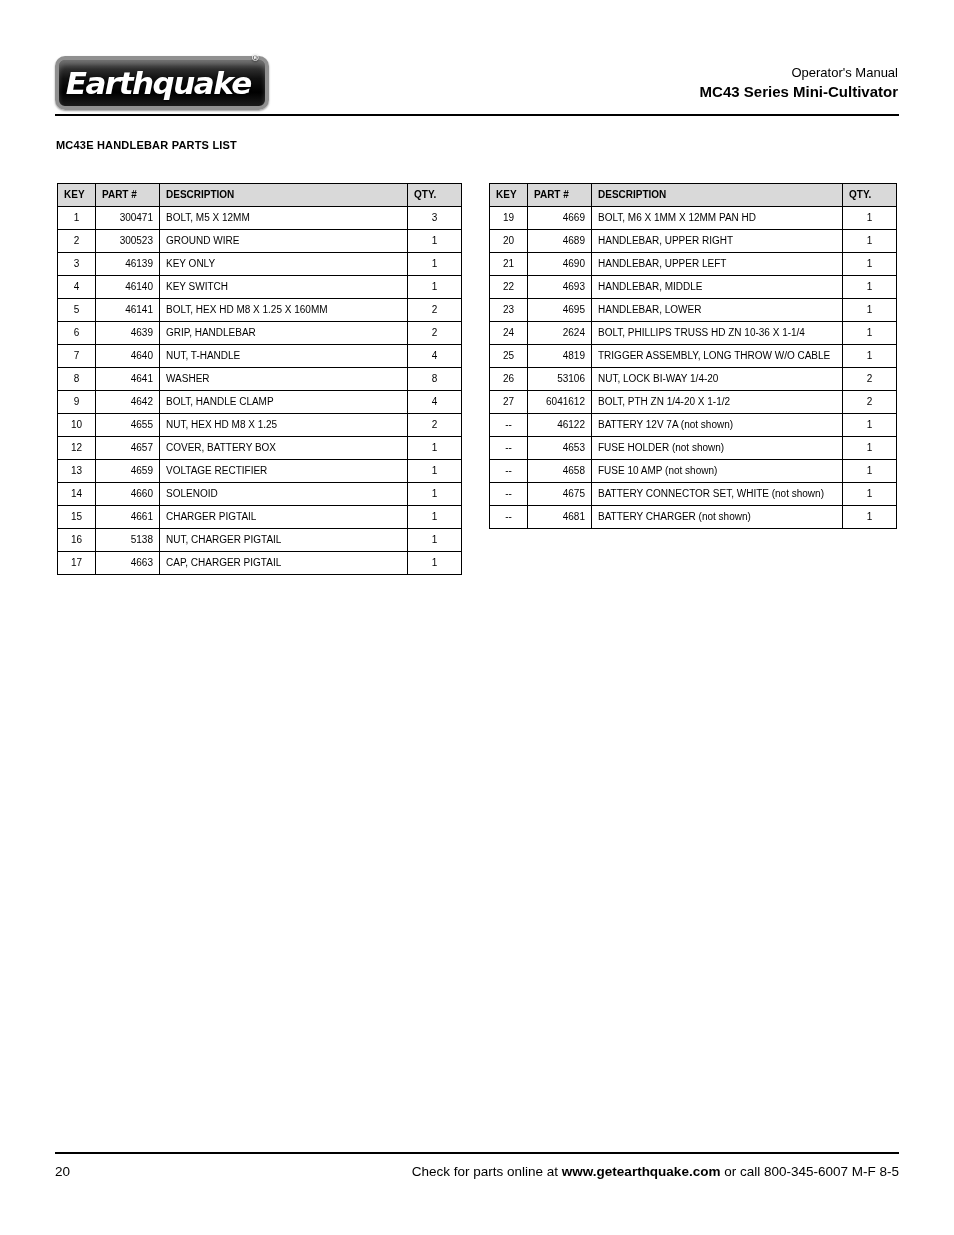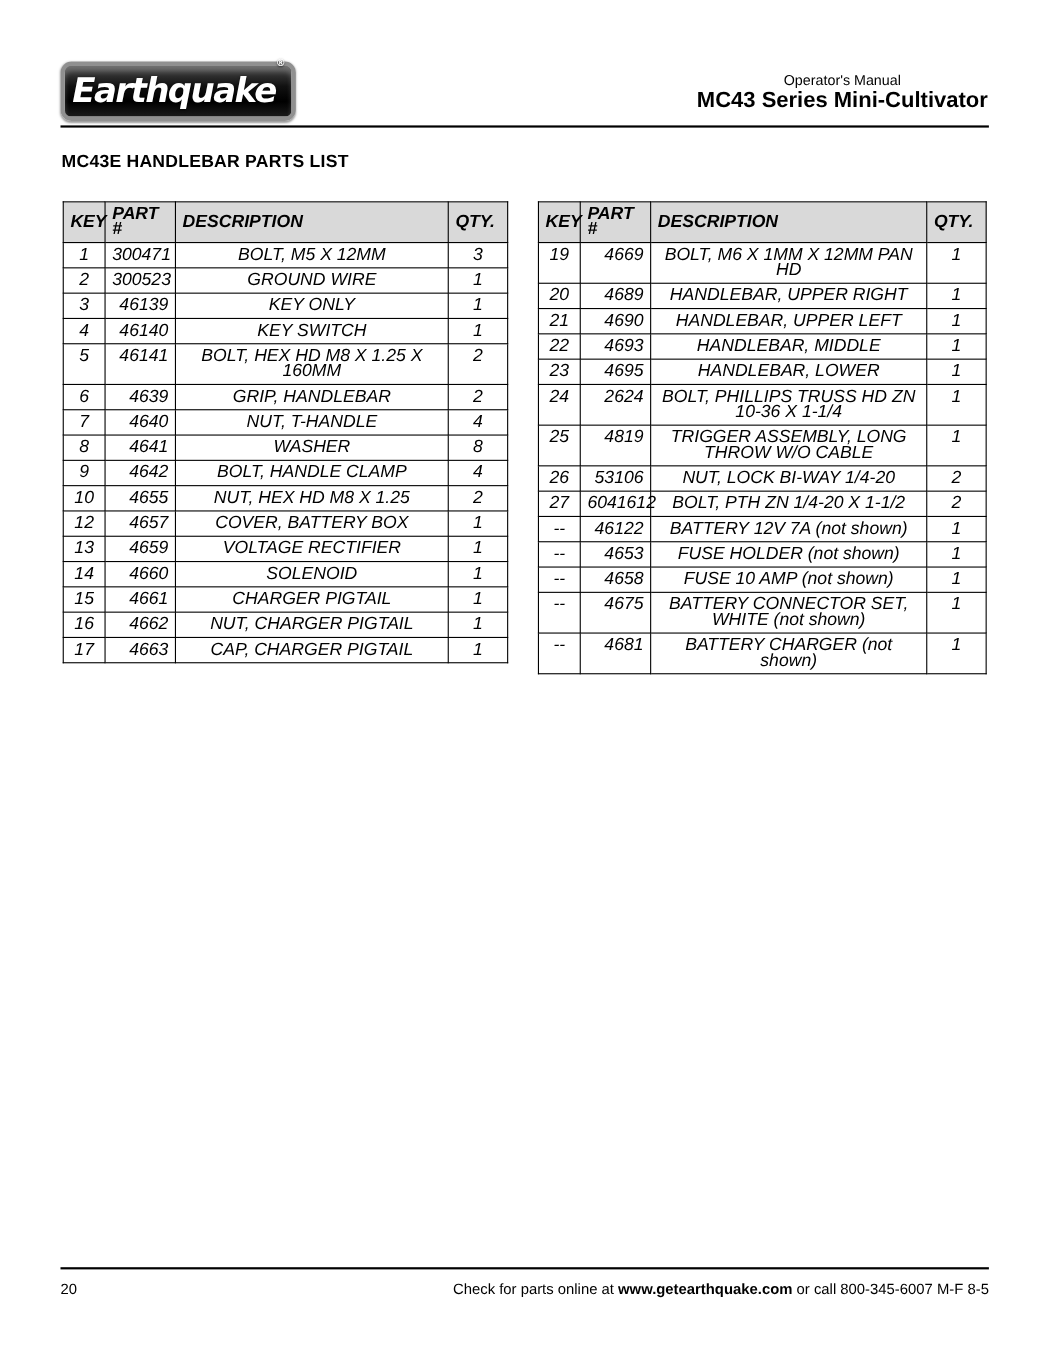--- a/index.html
+++ b/index.html
@@ -23,64 +23,63 @@
     box-shadow:inset 0 5px 5px rgba(255,255,255,0.22), 0 1px 2px rgba(0,0,0,0.4);
   }
   .logo-text {
     color:#fff; font-weight:bold; font-size:31px; letter-spacing:-1.5px;
     font-family:"DejaVu Sans", sans-serif;
     text-shadow:0 1px 2px rgba(0,0,0,0.8);
     font-style:italic;
   }
   .logo-reg { color:#fff; font-size:9px; vertical-align:top; position:relative; top:-12px; }
   .header-right {
-    position:absolute; right:56px; top:64px; text-align:center;
+    position:absolute; right:56px; top:64px; text-align:right;
   }
   .manual-label { font-size:13px; font-weight:normal; line-height:17px; }
-  .product-title { font-size:20px; font-weight:bold; line-height:21px; }
+  .product-title { font-size:15px; font-weight:bold; line-height:21px; }
   .header-rule {
     position:absolute; left:55px; right:55px; top:114px;
     height:2px; background:#000;
   }
 
   
   .page-title {
     position:absolute; left:56px; top:139px;
-    font-size:16px; font-weight:bold; letter-spacing:0.2px;
+    font-size:11px; font-weight:bold; letter-spacing:0.2px;
   }
 
   
   .tables-wrap {
     position:absolute; left:57px; top:183px;
     display:flex; gap:27px; align-items:flex-start;
   }
   table.parts {
     border-collapse:collapse;
-    font-size:16px;
+    font-size:10px;
     table-layout:fixed;
-    font-style:italic;
   }
   table.parts.left  { width:405px; }
   table.parts.right { width:408px; }
   table.parts th, table.parts td {
     border:1px solid #000;
     padding:4px 6px;
     vertical-align:middle;
     line-height:14px;
   }
   table.parts td { vertical-align:top; padding-top:4px; }
   table.parts th {
     background:#d9d9d9;
     font-weight:bold;
     text-align:left;
     height:22px;
   }
   .col-key  { width:38px; text-align:center; }
   .col-part { width:64px; text-align:right; }
-  .col-desc { text-align:center; }
+  .col-desc { text-align:left; }
   .col-qty  { width:54px; text-align:center; }
   th.col-key { text-align:center; }
   th.col-qty { text-align:center; }
 
   
   .footer-rule {
     position:absolute; left:55px; right:55px; top:1152px;
     height:2px; background:#000;
   }
   .footer-row {
@@ -197,21 +196,21 @@
             <td class="col-qty">1</td>
           </tr>
           <tr>
             <td class="col-key">15</td>
             <td class="col-part">4661</td>
             <td class="col-desc">CHARGER PIGTAIL</td>
             <td class="col-qty">1</td>
           </tr>
           <tr>
             <td class="col-key">16</td>
-            <td class="col-part">4662</td>
+            <td class="col-part">5138</td>
             <td class="col-desc">NUT, CHARGER PIGTAIL</td>
             <td class="col-qty">1</td>
           </tr>
           <tr>
             <td class="col-key">17</td>
             <td class="col-part">4663</td>
             <td class="col-desc">CAP, CHARGER PIGTAIL</td>
             <td class="col-qty">1</td>
           </tr>
         </tbody>

